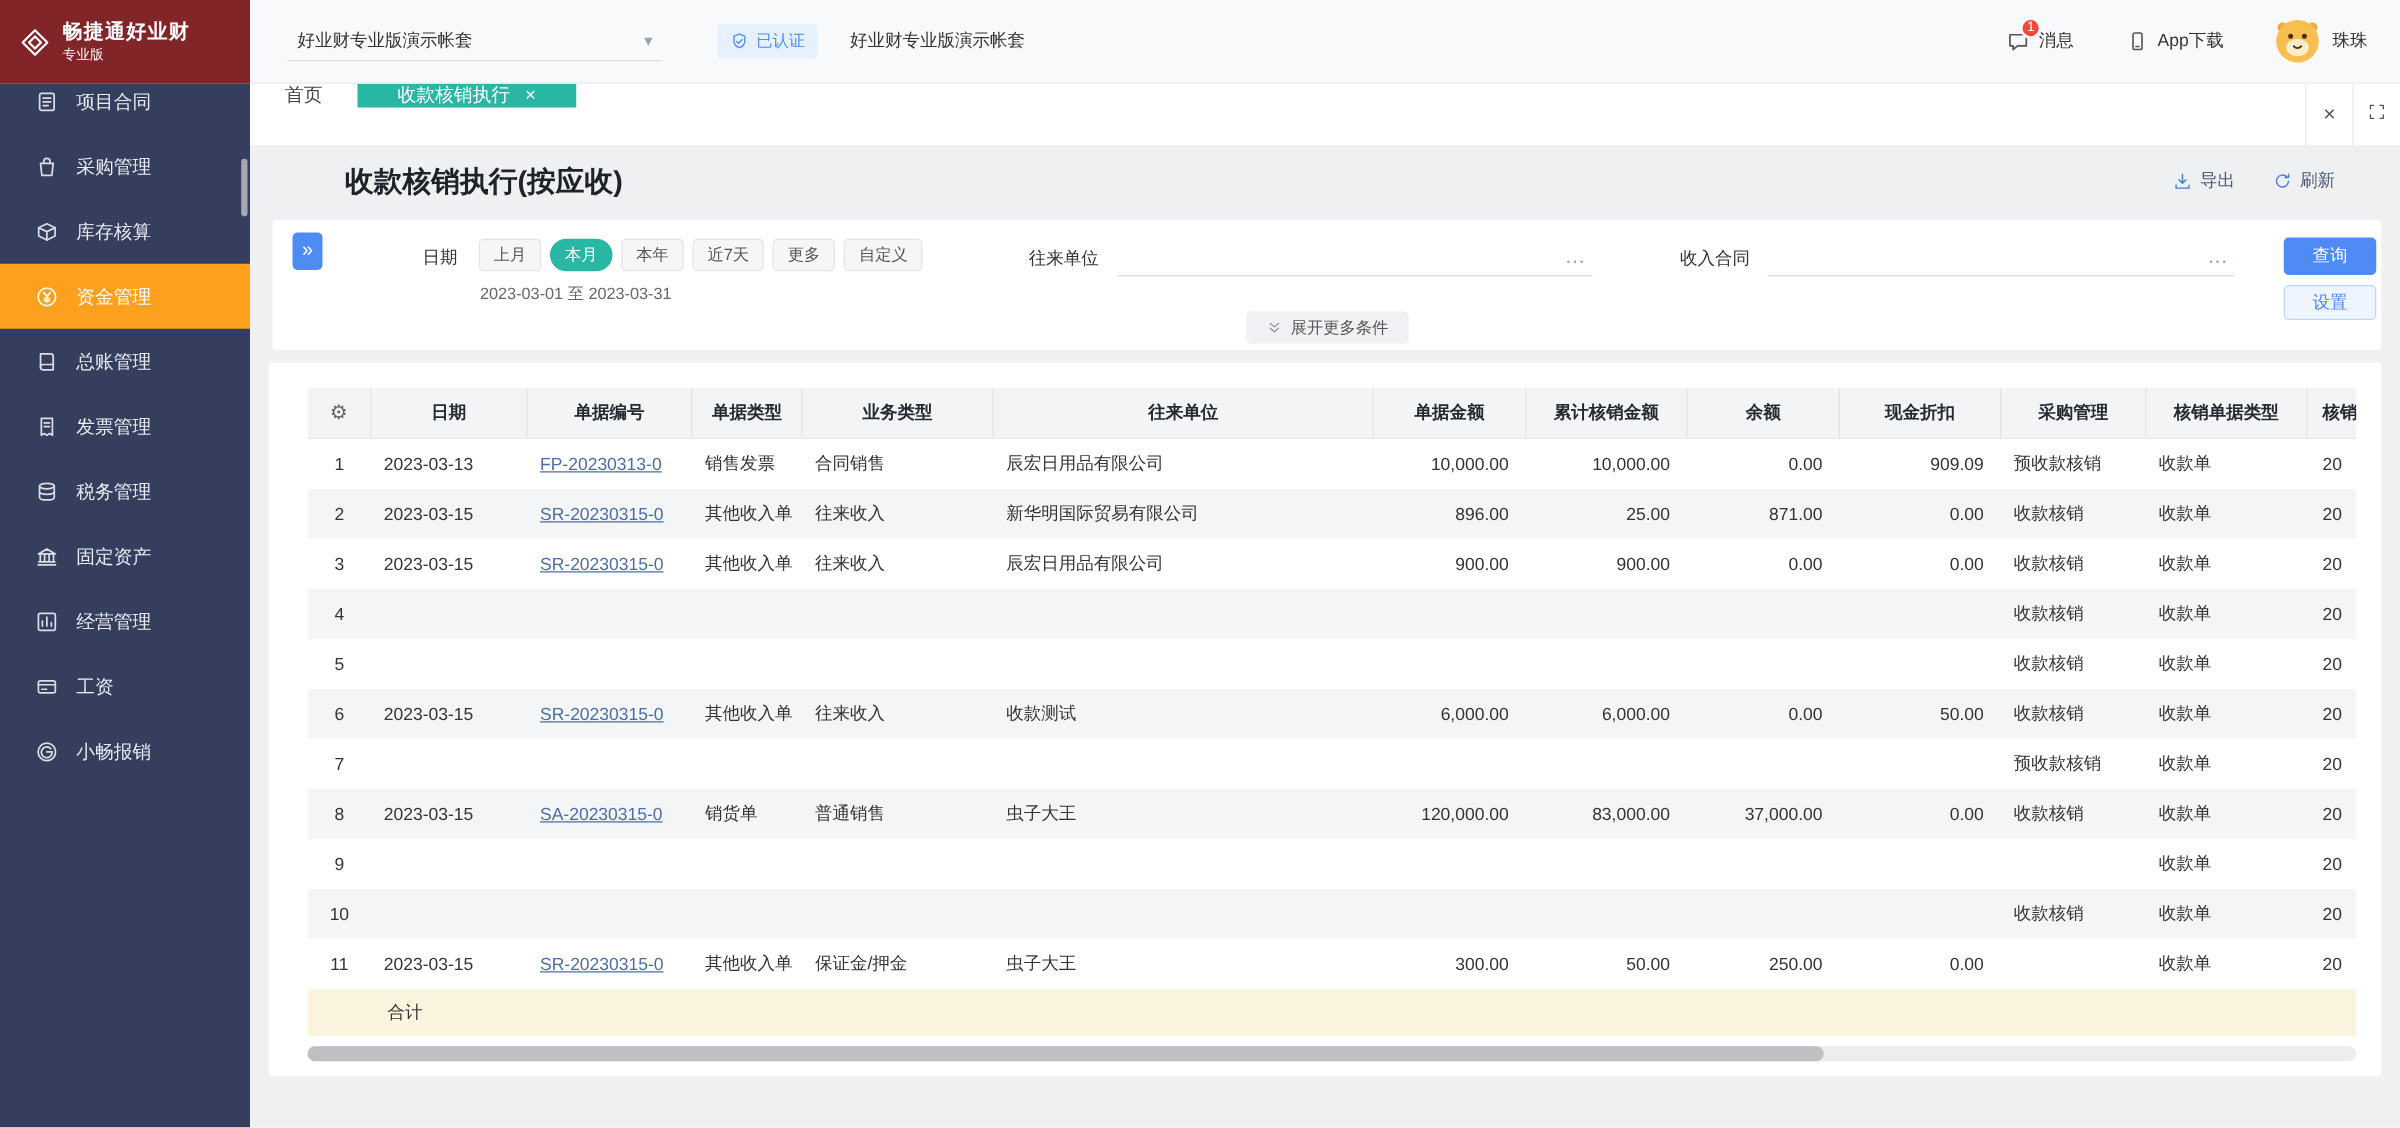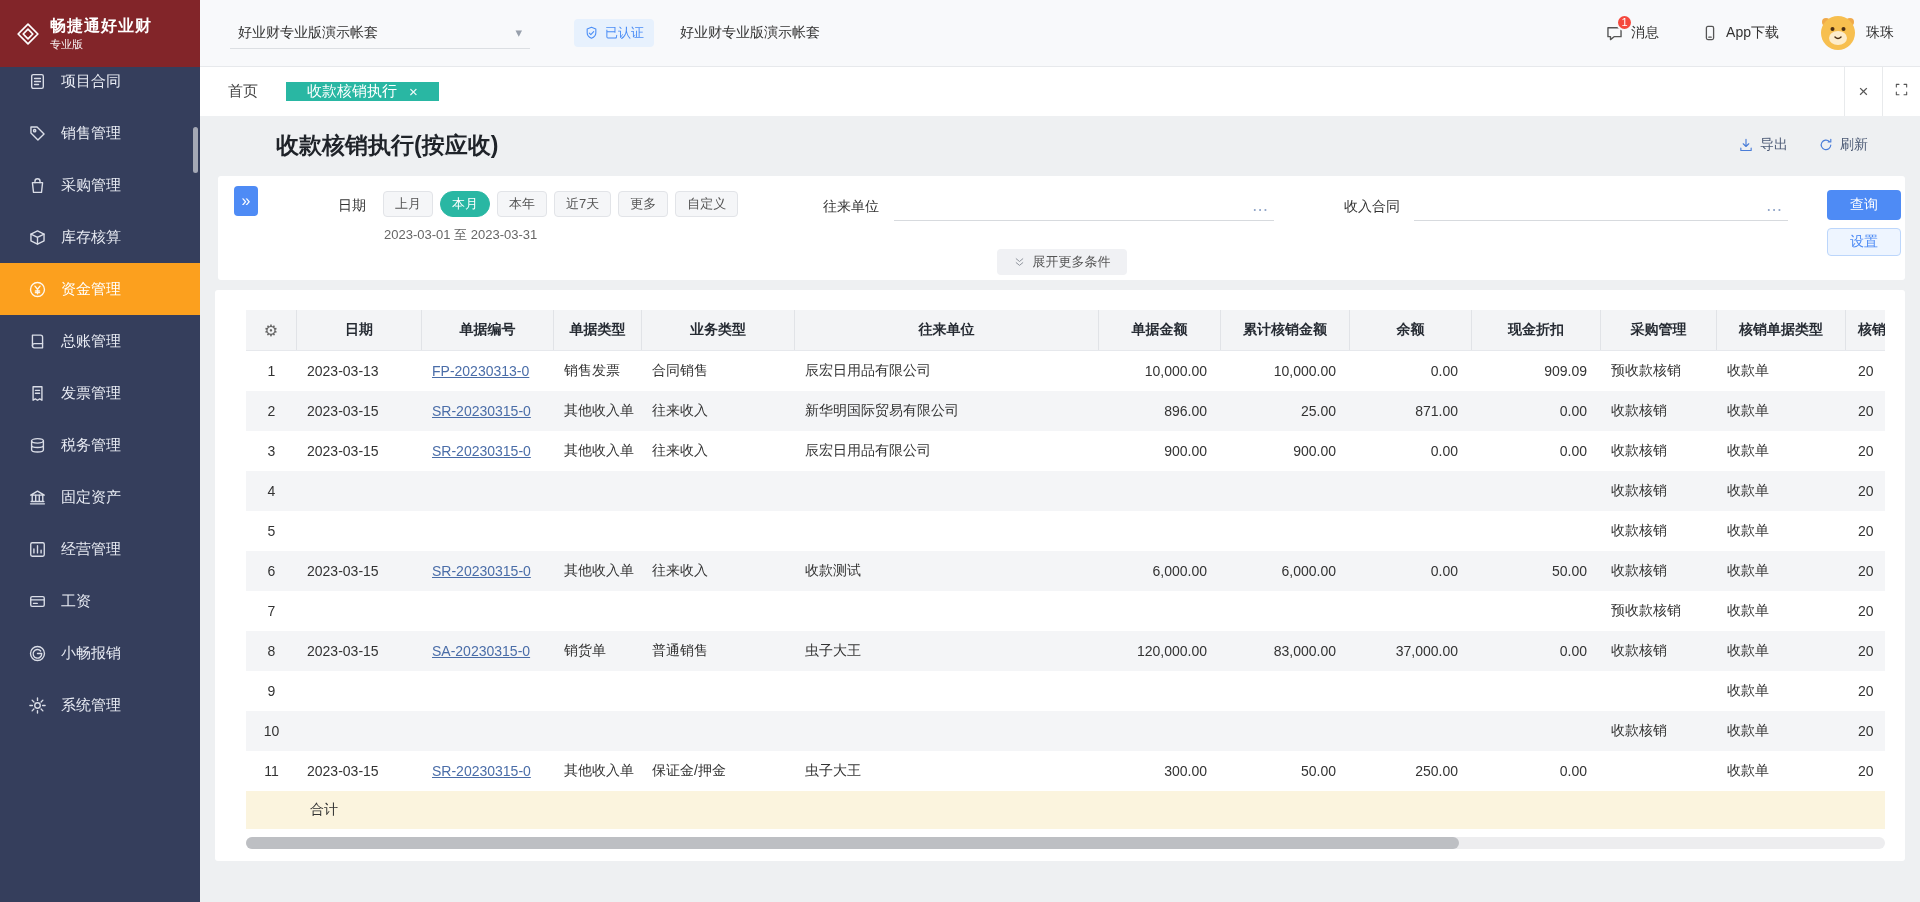--- a/index.html
+++ b/index.html
@@ -30,23 +30,23 @@
 .sidebar{background:#353e5c;position:relative;overflow:hidden}
 .side-menu{margin-top:-12px}
 .side-item{height:52px;display:flex;align-items:center;gap:14px;padding-left:28px;color:#e8ebf3;font-size:15px;cursor:pointer}
 .side-item.active{background:#fca01e;color:#fff}
 .side-icon{display:flex;opacity:.92}
 .side-scroll{position:absolute;top:60px;right:2px;width:5px;height:46px;background:rgba(255,255,255,.55);border-radius:3px}
 .side-unpin{position:absolute;left:0;right:0;bottom:0;height:42px;background:#2a3150;display:flex;align-items:center;justify-content:center;gap:9px;color:#f2f4f9;font-size:15px;cursor:pointer}
 
 .main{display:flex;flex-direction:column;overflow:hidden;background:#eef0f2}
 .tabbar{height:49px;background:#fff;display:flex;align-items:stretch}
-.tab-list{display:flex;align-items:center}
+.tab-list{display:flex;align-items:flex-start}
 .tab{padding:0 28px;display:flex;align-items:center;font-size:15px;color:#444;cursor:pointer}
-.tab.active{background:#29b7a3;color:#fff;gap:12px;padding:0 21px}
+.tab.active{background:#29b7a3;color:#fff;gap:12px;padding:0 32px}
 .tab-close{font-size:15px;opacity:.95;cursor:pointer}
 .win-ctrls{margin-left:auto;display:flex}
 .wc{width:38px;display:flex;align-items:center;justify-content:center;border-left:1px solid #e8eaec;color:#555;cursor:pointer;font-size:17px}
 
 .title-row{display:flex;align-items:center;height:58px;padding:0 52px 0 76px}
 .page-title{font-size:23px;font-weight:bold;color:#1f2329}
 .title-actions{margin-left:auto;display:flex;gap:30px}
 .t-act{display:flex;align-items:center;gap:6px;font-size:14px;color:#4c5a75;cursor:pointer}
 .t-act .aicon{color:#4a7dd8;display:flex}
 
@@ -163,29 +163,20 @@
             <svg width="19" height="19" viewBox="0 0 18 18" fill="none" stroke="currentColor" stroke-width="1.3" stroke-linecap="round" stroke-linejoin="round">
               <rect x="3.5" y="2.5" width="11" height="13" rx="1.5"></rect>
               <path d="M6.2 6.2h5.6M6.2 9h5.6M6.2 11.8h3.8"></path>
             </svg>
           </span>
           <span>项目合同</span>
         </div>
         <div class="side-item">
           <span class="side-icon">
             <svg width="19" height="19" viewBox="0 0 18 18" fill="none" stroke="currentColor" stroke-width="1.3" stroke-linecap="round" stroke-linejoin="round">
-              <path d="M2.8 2.8h5.8l6.6 6.6-5.8 5.8-6.6-6.6z"></path>
-              <circle cx="6.3" cy="6.3" r="1.1"></circle>
-            </svg>
-          </span>
-          <span>销售管理</span>
-        </div>
-        <div class="side-item">
-          <span class="side-icon">
-            <svg width="19" height="19" viewBox="0 0 18 18" fill="none" stroke="currentColor" stroke-width="1.3" stroke-linecap="round" stroke-linejoin="round">
               <path d="M4.2 6.3h9.6l-1 9.2H5.2z"></path>
               <path d="M6.6 6.3V5a2.4 2.4 0 014.8 0v1.3"></path>
             </svg>
           </span>
           <span>采购管理</span>
         </div>
         <div class="side-item">
           <span class="side-icon">
             <svg width="19" height="19" viewBox="0 0 18 18" fill="none" stroke="currentColor" stroke-width="1.3" stroke-linecap="round" stroke-linejoin="round">
               <path d="M2.8 5.8L9 2.8l6.2 3v6.4L9 15.2l-6.2-3z"></path>
@@ -258,29 +249,20 @@
           <span>工资</span>
         </div>
         <div class="side-item">
           <span class="side-icon">
             <svg width="19" height="19" viewBox="0 0 18 18" fill="none" stroke="currentColor" stroke-width="1.3" stroke-linecap="round" stroke-linejoin="round">
               <circle cx="9" cy="9" r="6.6"></circle>
               <path d="M12 6.6A4.1 4.1 0 1013 9h-4"></path>
             </svg>
           </span>
           <span>小畅报销</span>
-        </div>
-        <div class="side-item">
-          <span class="side-icon">
-            <svg width="19" height="19" viewBox="0 0 18 18" fill="none" stroke="currentColor" stroke-width="1.3" stroke-linecap="round" stroke-linejoin="round">
-              <circle cx="9" cy="9" r="2.6"></circle>
-              <path d="M9 1.8v2.4M9 13.8v2.4M1.8 9h2.4M13.8 9h2.4M3.9 3.9l1.7 1.7M12.4 12.4l1.7 1.7M14.1 3.9l-1.7 1.7M5.6 12.4l-1.7 1.7"></path>
-            </svg>
-          </span>
-          <span>系统管理</span>
         </div>
       </div>
     <div class="side-scroll"></div>
   </div>
 
   <div class="main">
 
     <div class="tabbar">
       <div class="tab-list">
           <div class="tab">

